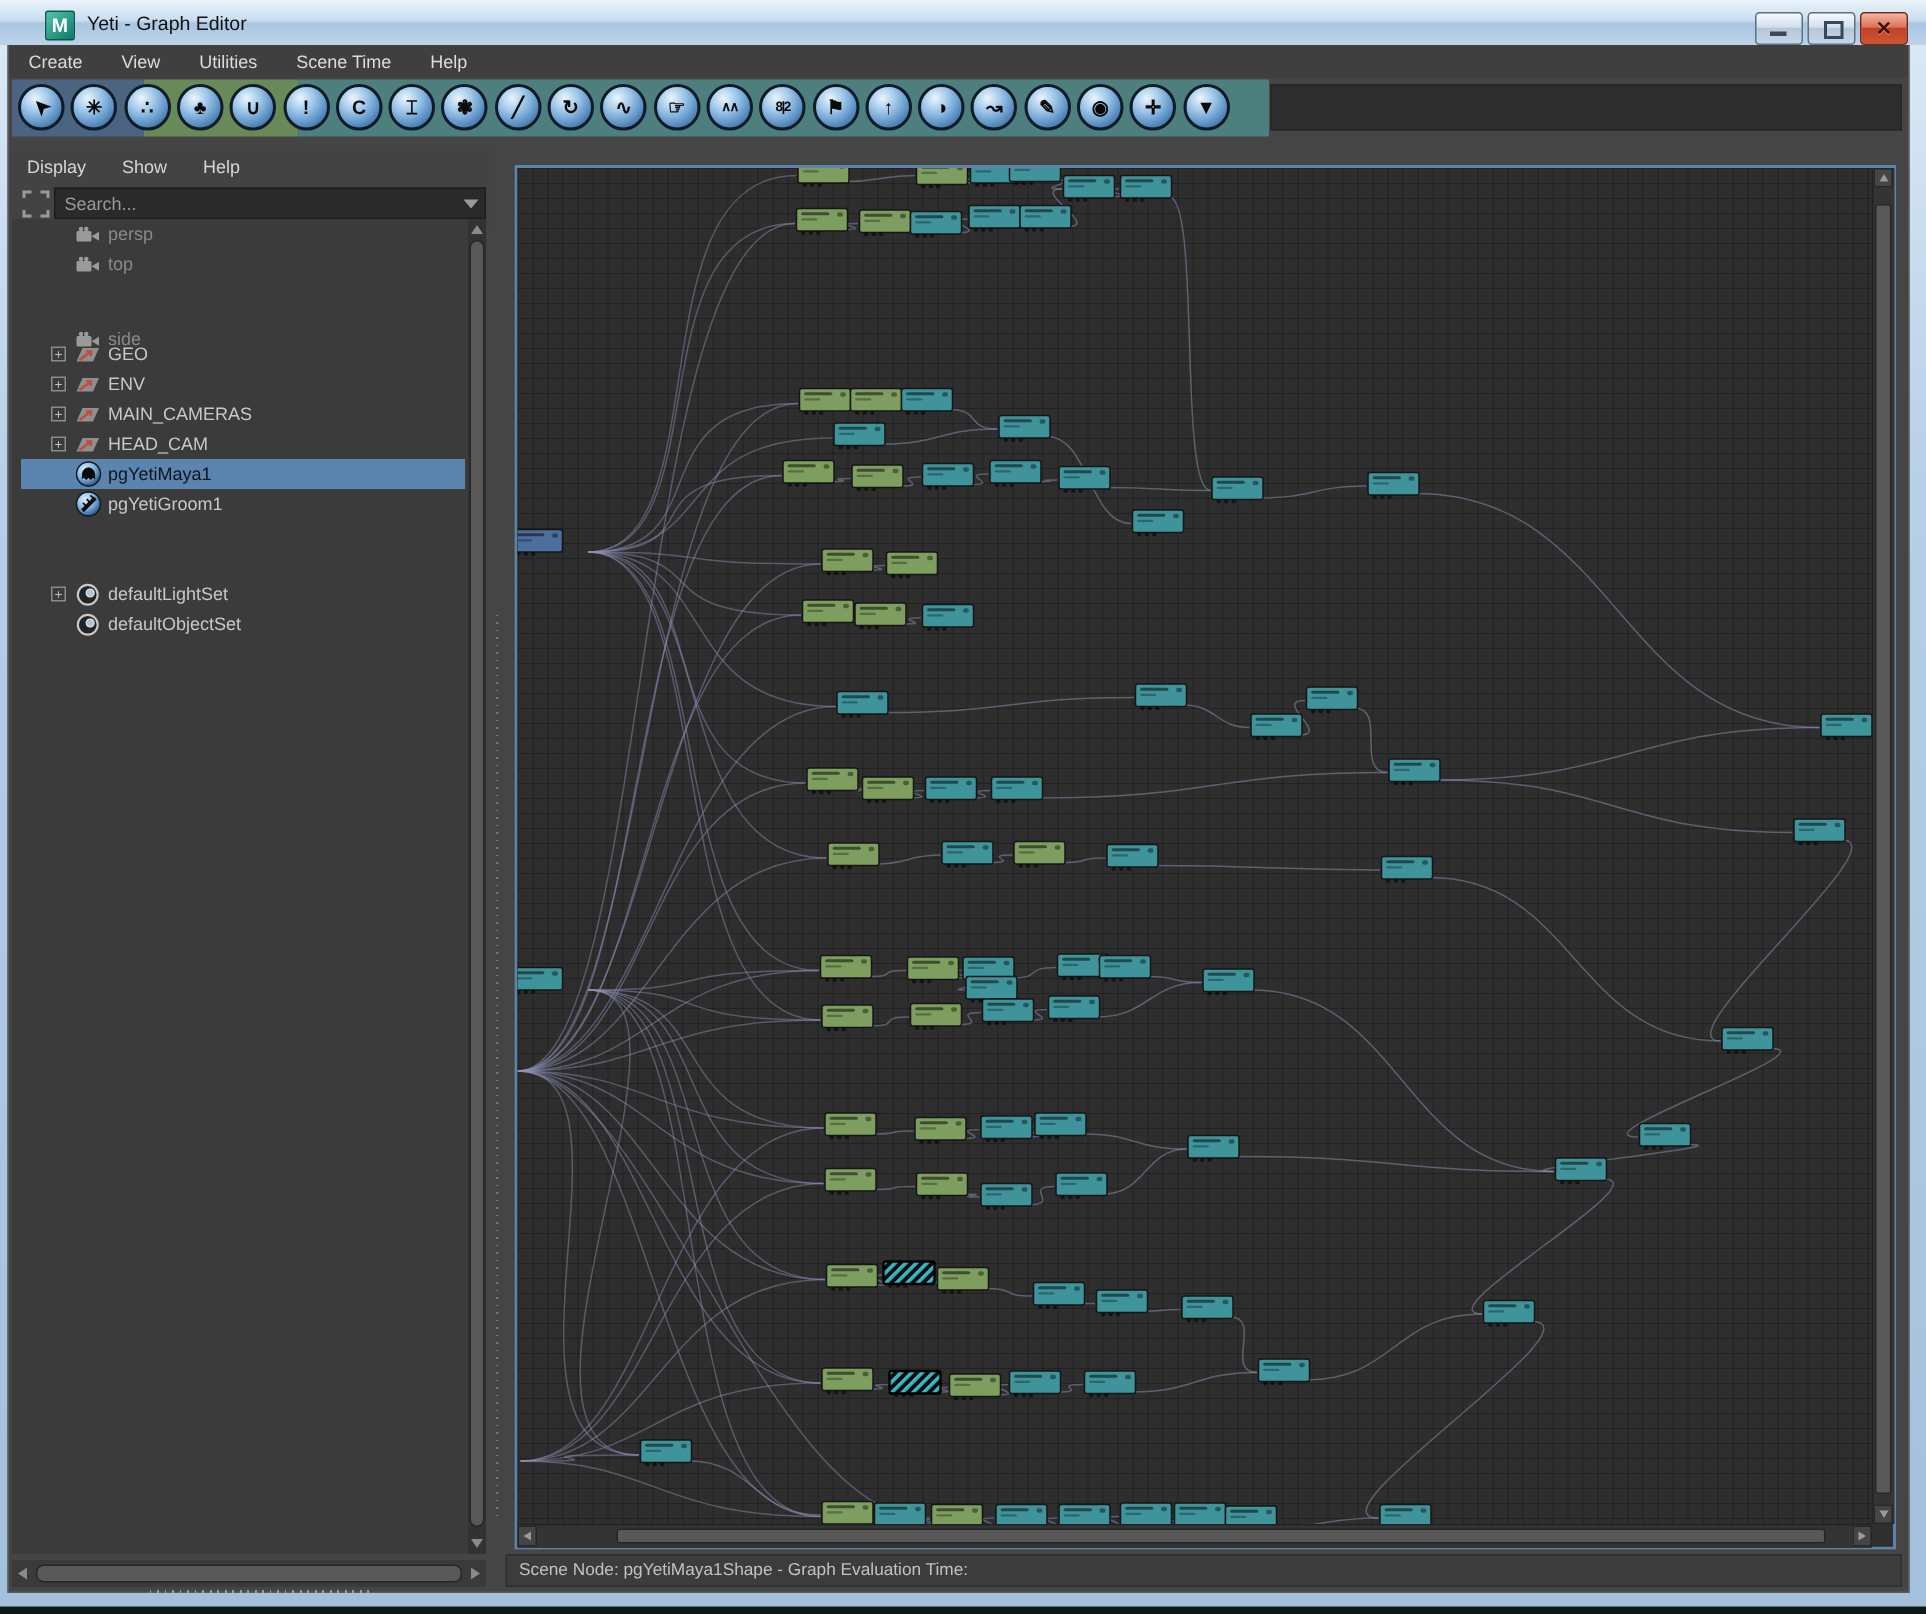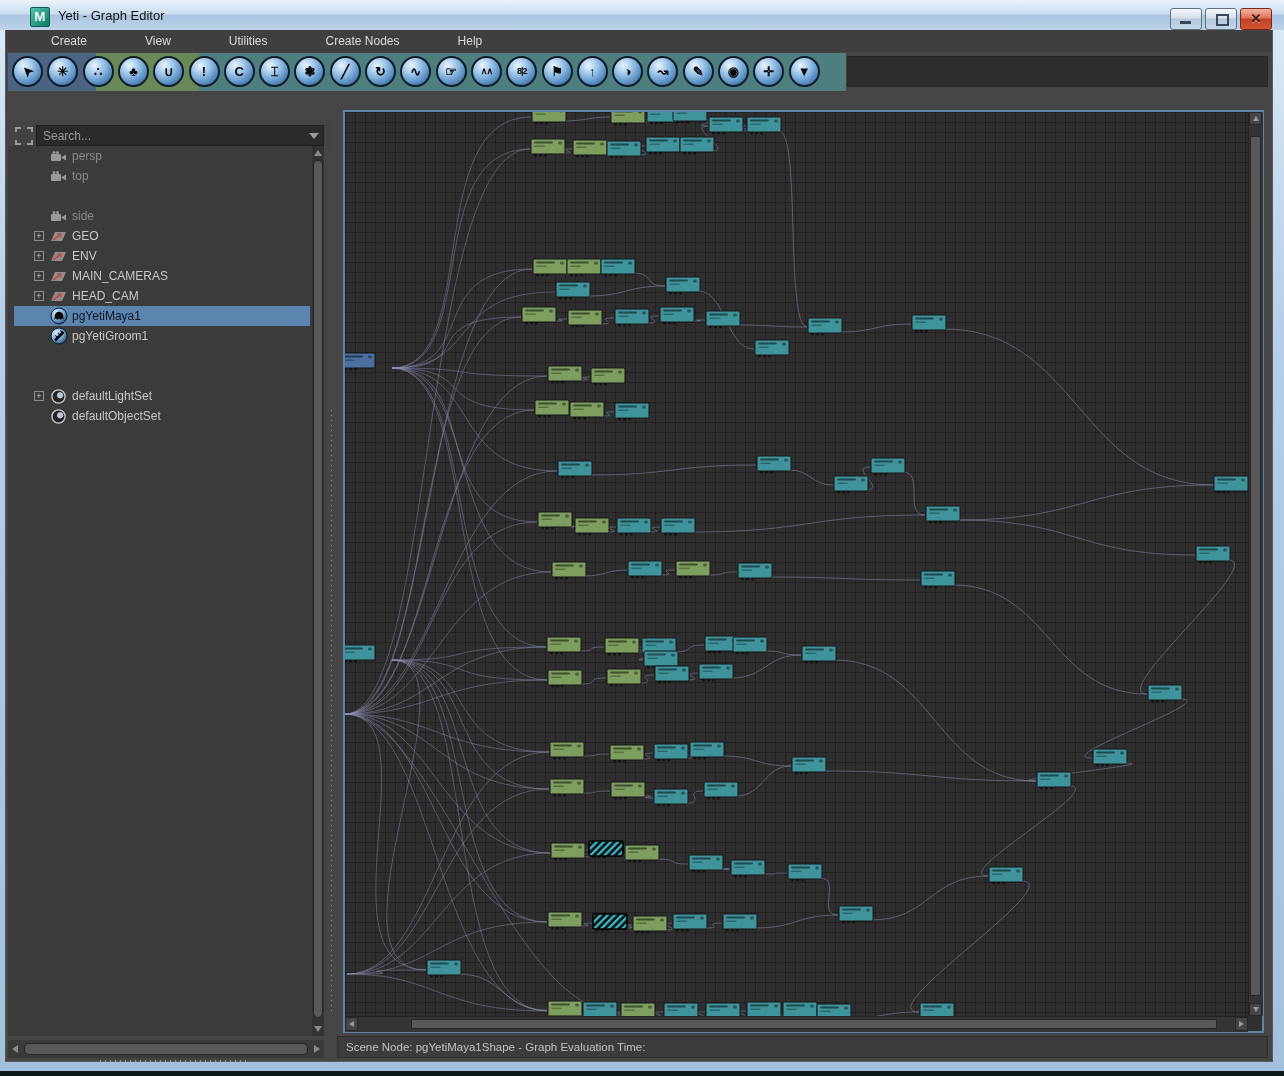--- a/index.html
+++ b/index.html
@@ -20,21 +20,21 @@
   .wbtn .max{position:absolute;left:10px;top:5px;width:9px;height:8px;border:2px solid #37485a;}
   .wbtn .x{position:absolute;left:0;top:2px;width:100%;text-align:center;
     color:#3d0f05;font-weight:bold;font-size:13px;text-shadow:0 1px 0 rgba(255,255,255,.45);}
   
   .frame{position:absolute;left:5px;top:30px;width:1268px;height:1032px;background:#454545;
     border:1px solid #5a5a5a;box-sizing:border-box;}
   .bottomstrip{position:absolute;left:0;bottom:0;width:1284px;height:5px;background:#0e1a1a;}
   
   .menubar{position:absolute;left:6px;top:30px;width:1266px;height:22px;background:#3f3f3f;
     border-bottom:1px solid #333;}
-  .mitem{display:inline-block;padding:0 13px;line-height:22px;font-size:12px;color:#dcdcdc;margin-left:32px;}
+  .mitem{display:inline-block;padding:0 13px;line-height:22px;font-size:12px;color:#dcdcdc;}
   
   .toolbar{position:absolute;left:6px;top:52px;width:1266px;height:40px;background:#454545;}
   .tseg{position:absolute;top:1px;height:38px;}
   .tbicon{position:absolute;top:4px;width:31px;height:31px;border-radius:50%;
     border:2px solid #111c28;box-sizing:border-box;
     background:radial-gradient(circle at 35% 28%,#eaf5fd 0%,#9cc5e8 35%,#5d93c6 65%,#2a5179 100%);
     display:flex;align-items:center;justify-content:center;}
   .tbicon span{color:#090909;font-weight:bold;font-size:13px;line-height:1;display:inline-block;}
   .tinset{position:absolute;left:841px;top:4px;width:421px;height:31px;background:#2d2d2d;
     border:1px solid #262626;box-sizing:border-box;}
@@ -100,21 +100,21 @@
           <div class="max"></div>
         </div>
       <div class="wbtn close">
           <div class="x">✕</div>
         </div>
     </div>
   </div>
 
   <div class="frame"></div>
 
-  <div class="menubar"><span class="mitem">Create</span><span class="mitem">View</span><span class="mitem">Utilities</span><span class="mitem">Create Nodes</span><span class="mitem">Help</span></div>
+  <div class="menubar"><span class="mitem">Create</span><span class="mitem">View</span><span class="mitem">Utilities</span><span class="mitem">Scene Time</span><span class="mitem">Help</span></div>
 
   <div class="toolbar">
     <div>
         <div class="tseg" style="left: 2px; width: 88px; background: rgb(74, 100, 130);"></div>
         <div class="tseg" style="left: 90px; width: 103px; background: rgb(104, 138, 88);"></div>
         <div class="tseg" style="left: 193px; width: 647px; background: rgb(77, 127, 126);"></div>
       </div>
     <div>
         <div class="tbicon" style="left: 6px;">
           <span style="transform: rotate(-135deg);">➤</span>
@@ -182,20 +182,21 @@
         <div class="tbicon" style="left: 747.3px;">
           <span>✛</span>
         </div>
         <div class="tbicon" style="left: 782.6px;">
           <span>▼</span>
         </div>
       </div>
     <div class="tinset"></div>
   </div>
 
+  <div class="panelmenu"><span class="pmitem">Display</span><span class="pmitem">Show</span><span class="pmitem">Help</span></div>
 
   <div class="searchrow">
     <span class="marquee">
       <svg width="20" height="20">
           <path d="M2 6 V2 H7 M13 2 H18 V6 M18 14 V18 H13 M7 18 H2 V14" fill="none" stroke="#9a9a9a" stroke-width="2"></path>
         </svg>
     </span>
     <input class="searchbox" placeholder="Search..." style="">
     <div class="sdd"></div>
   </div>
@@ -216,21 +217,21 @@
         <span class="ticon">
           <svg width="18" height="13" viewBox="0 0 18 13">
             <circle cx="4" cy="2.6" r="1.5" fill="#9a9a9a"></circle>
             <circle cx="7.5" cy="2.6" r="1.5" fill="#9a9a9a"></circle>
             <rect x="1" y="4" width="10" height="7" rx="1" fill="#9a9a9a"></rect>
             <path d="M11 7.5 L16 4.5 V10.5 Z" fill="#9a9a9a"></path>
           </svg>
         </span>
         <span class="tlabel">top</span>
       </div>
-      <div class="trow dim" style="top: 60px;">
+      <div class="trow dim" style="top: 70px;">
         <span class="ticon">
           <svg width="18" height="13" viewBox="0 0 18 13">
             <circle cx="4" cy="2.6" r="1.5" fill="#9a9a9a"></circle>
             <circle cx="7.5" cy="2.6" r="1.5" fill="#9a9a9a"></circle>
             <rect x="1" y="4" width="10" height="7" rx="1" fill="#9a9a9a"></rect>
             <path d="M11 7.5 L16 4.5 V10.5 Z" fill="#9a9a9a"></path>
           </svg>
         </span>
         <span class="tlabel">side</span>
       </div>

